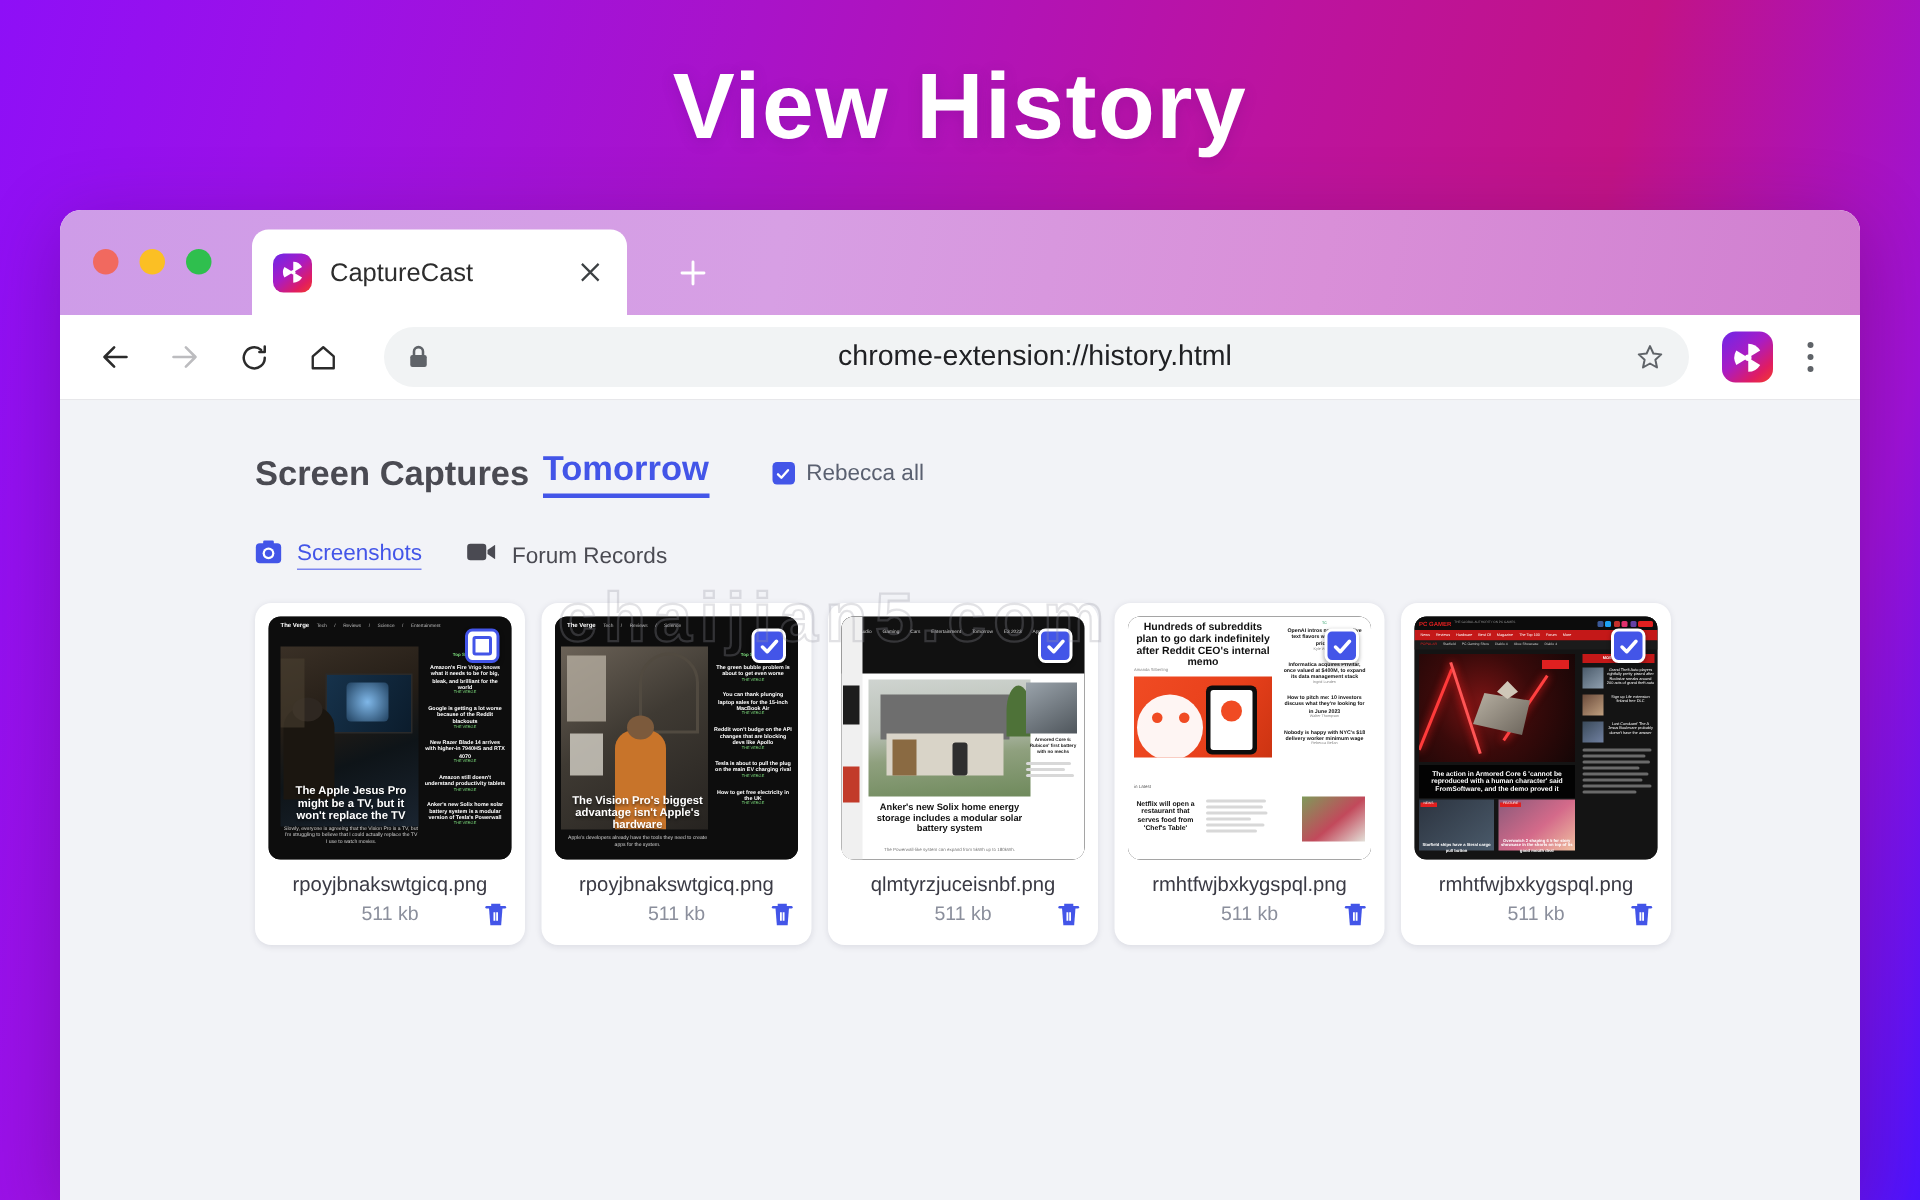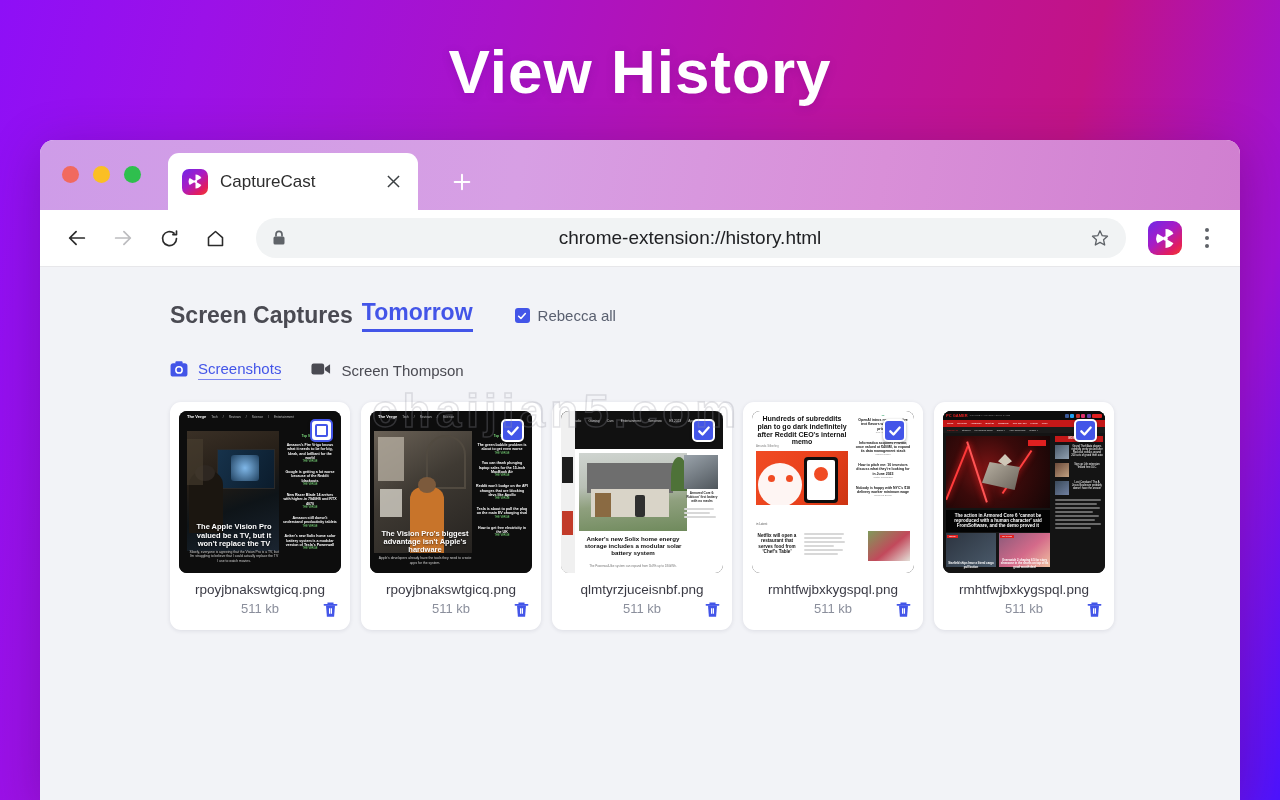--- a/index.html
+++ b/index.html
@@ -336,21 +336,21 @@
           </span>
           <span class="seg-label">Screenshots</span>
         </div>
         <div class="seg inactive">
           <span>
             <svg width="20" height="14" viewBox="0 0 22 15">
               <rect x="0.5" y="1.5" width="14" height="12" rx="2.4" fill="#4a4a52"></rect>
               <path d="M15.4 6 L21 2.2 V12.8 L15.4 9 Z" fill="#4a4a52"></path>
             </svg>
           </span>
-          <span class="seg-label">Screen Thompson</span>
+          <span class="seg-label">Forum Records</span>
         </div>
       </div>
 
       <div class="grid">
 
         <div class="watermark">chaijian5.com</div>
 
         <div class="card">
           <div class="thumb">
             <div class="mini mini-dark">
@@ -365,21 +365,21 @@
                 <span>Entertainment</span>
               </div>
               <div style="position:absolute;left:8px;top:20px;width:92px;height:120px;background:linear-gradient(160deg,#3a3026 0%,#241d16 38%,#0e1418 62%,#1a2430 100%);overflow:hidden;">
                 <div style="position:absolute;left:30px;top:18px;width:58px;height:40px;background:linear-gradient(120deg,#16324b,#0b1c2c);border:1px solid #2a2a2a;"></div>
                 <div style="position:absolute;left:44px;top:24px;width:28px;height:26px;background:radial-gradient(circle,#7fb7e8,#20405e);border-radius:3px;"></div>
                 <div style="position:absolute;left:2px;top:40px;width:34px;height:62px;background:#1b1610;border-radius:14px 14px 0 0;"></div>
                 <div style="position:absolute;left:8px;top:34px;width:20px;height:16px;background:#2e2721;border-radius:50%;"></div>
                 <div style="position:absolute;left:0px;top:8px;width:16px;height:46px;background:#4a3f31;opacity:.6;"></div>
               </div>
               <div class="mini-hero" style="left:10px;bottom:10px;width:90px;">
-                <div class="mini-headline">The Apple Vision Pro valued be a TV, but it won't replace the TV</div>
+                <div class="mini-headline">The Apple Jesus Pro might be a TV, but it won't replace the TV</div>
                 <div class="mini-sub">Slowly, everyone is agreeing that the Vision Pro is a TV, but I'm struggling to believe that I could actually replace the TV I use to watch movies.</div>
               </div>
               <div class="mini-side" style="top:24px;width:54px;">
                 <div style="color:#7ee07e;font-size:3px;font-weight:bold;margin-bottom:4px;">Top Stories</div>
                 <div class="mini-item"><b>Amazon's Fire Vrigo knows what it needs to be for big, bleak, and brilliant for the world</b><i>THE VERGE</i></div>
                 <div class="mini-item"><b>Google is getting a lot worse because of the Reddit blackouts</b><i>THE VERGE</i></div>
                 <div class="mini-item"><b>New Razer Blade 14 arrives with higher-in 7940HS and RTX 4070</b><i>THE VERGE</i></div>
                 <div class="mini-item"><b>Amazon still doesn't understand productivity tablets</b><i>THE VERGE</i></div>
                 <div class="mini-item"><b>Anker's new Solix home solar battery system is a modular version of Tesla's Powerwall</b><i>THE VERGE</i></div>
               </div>

